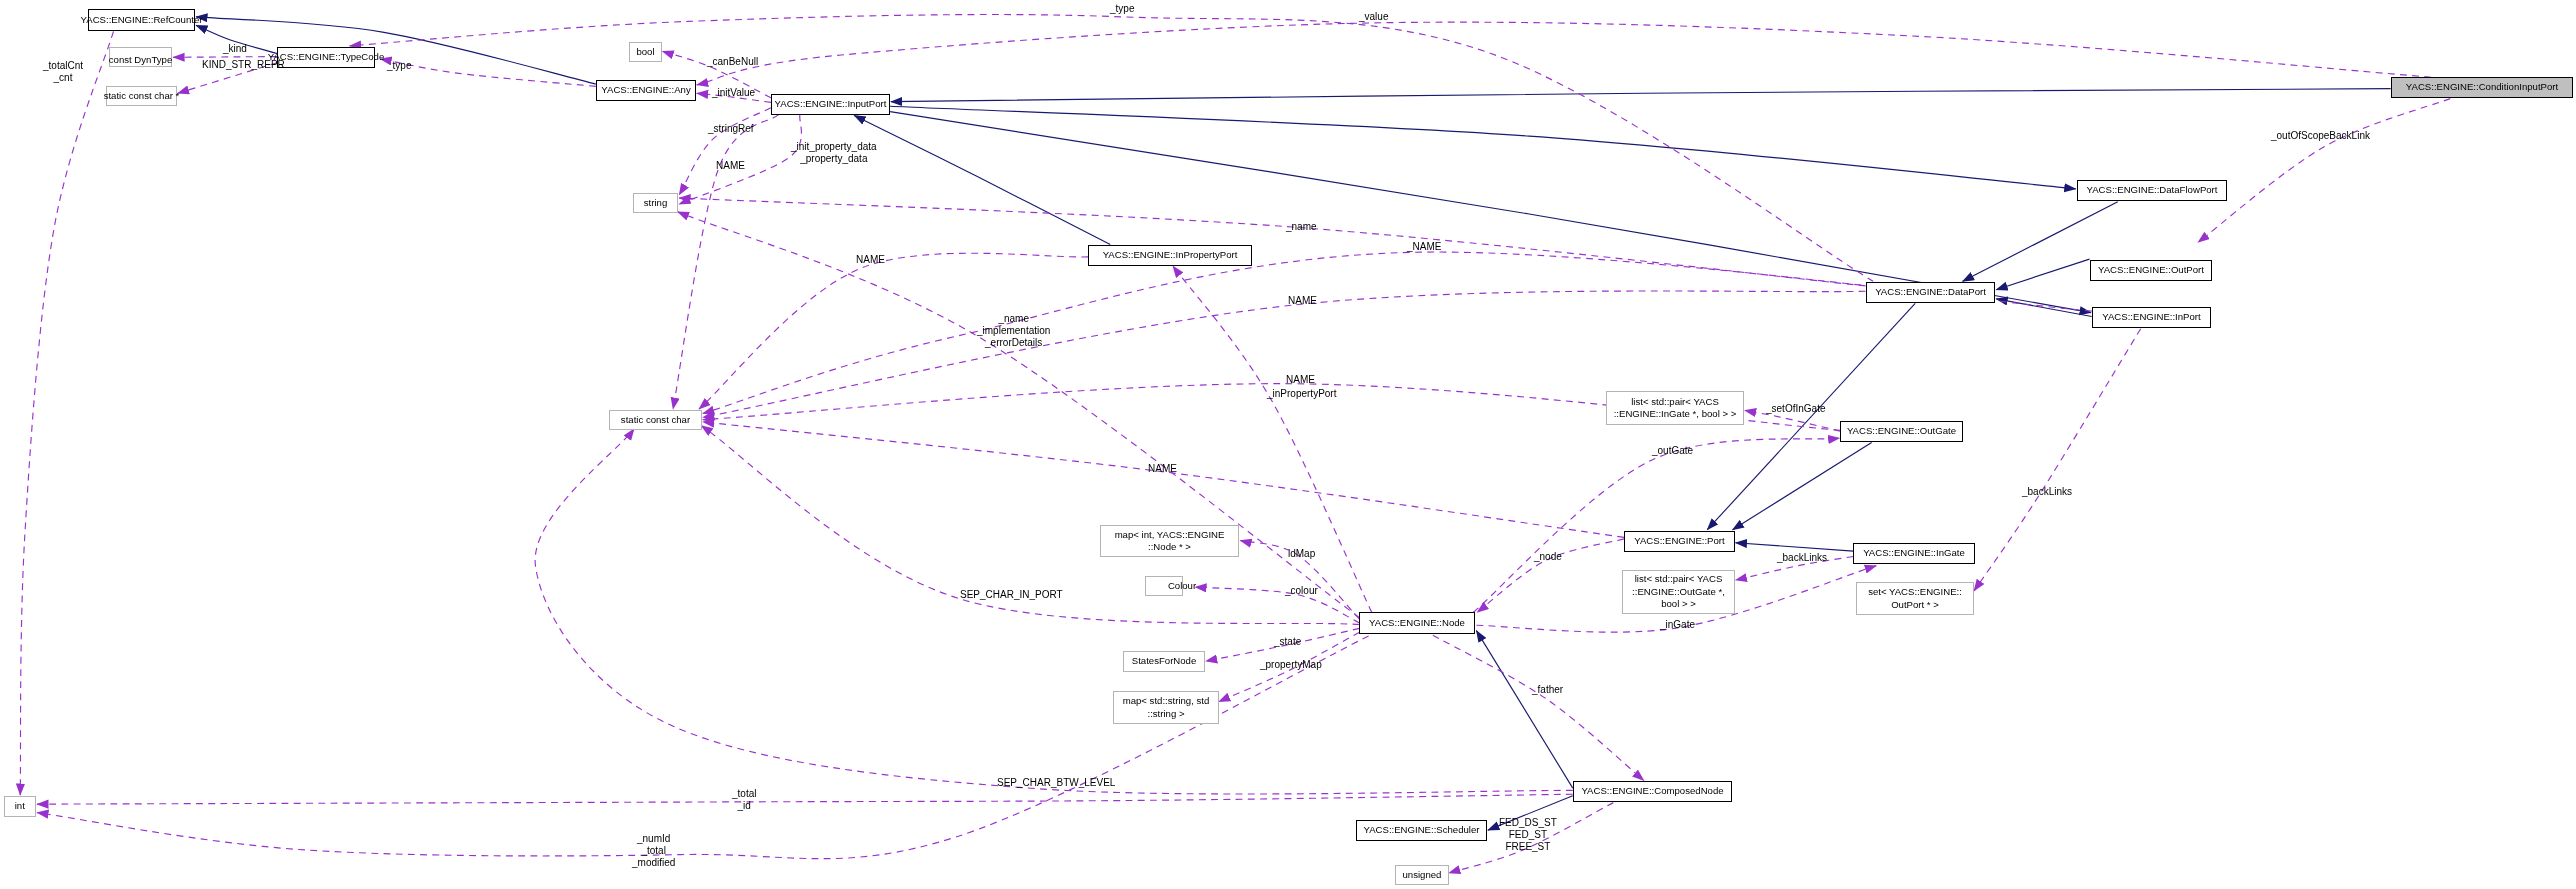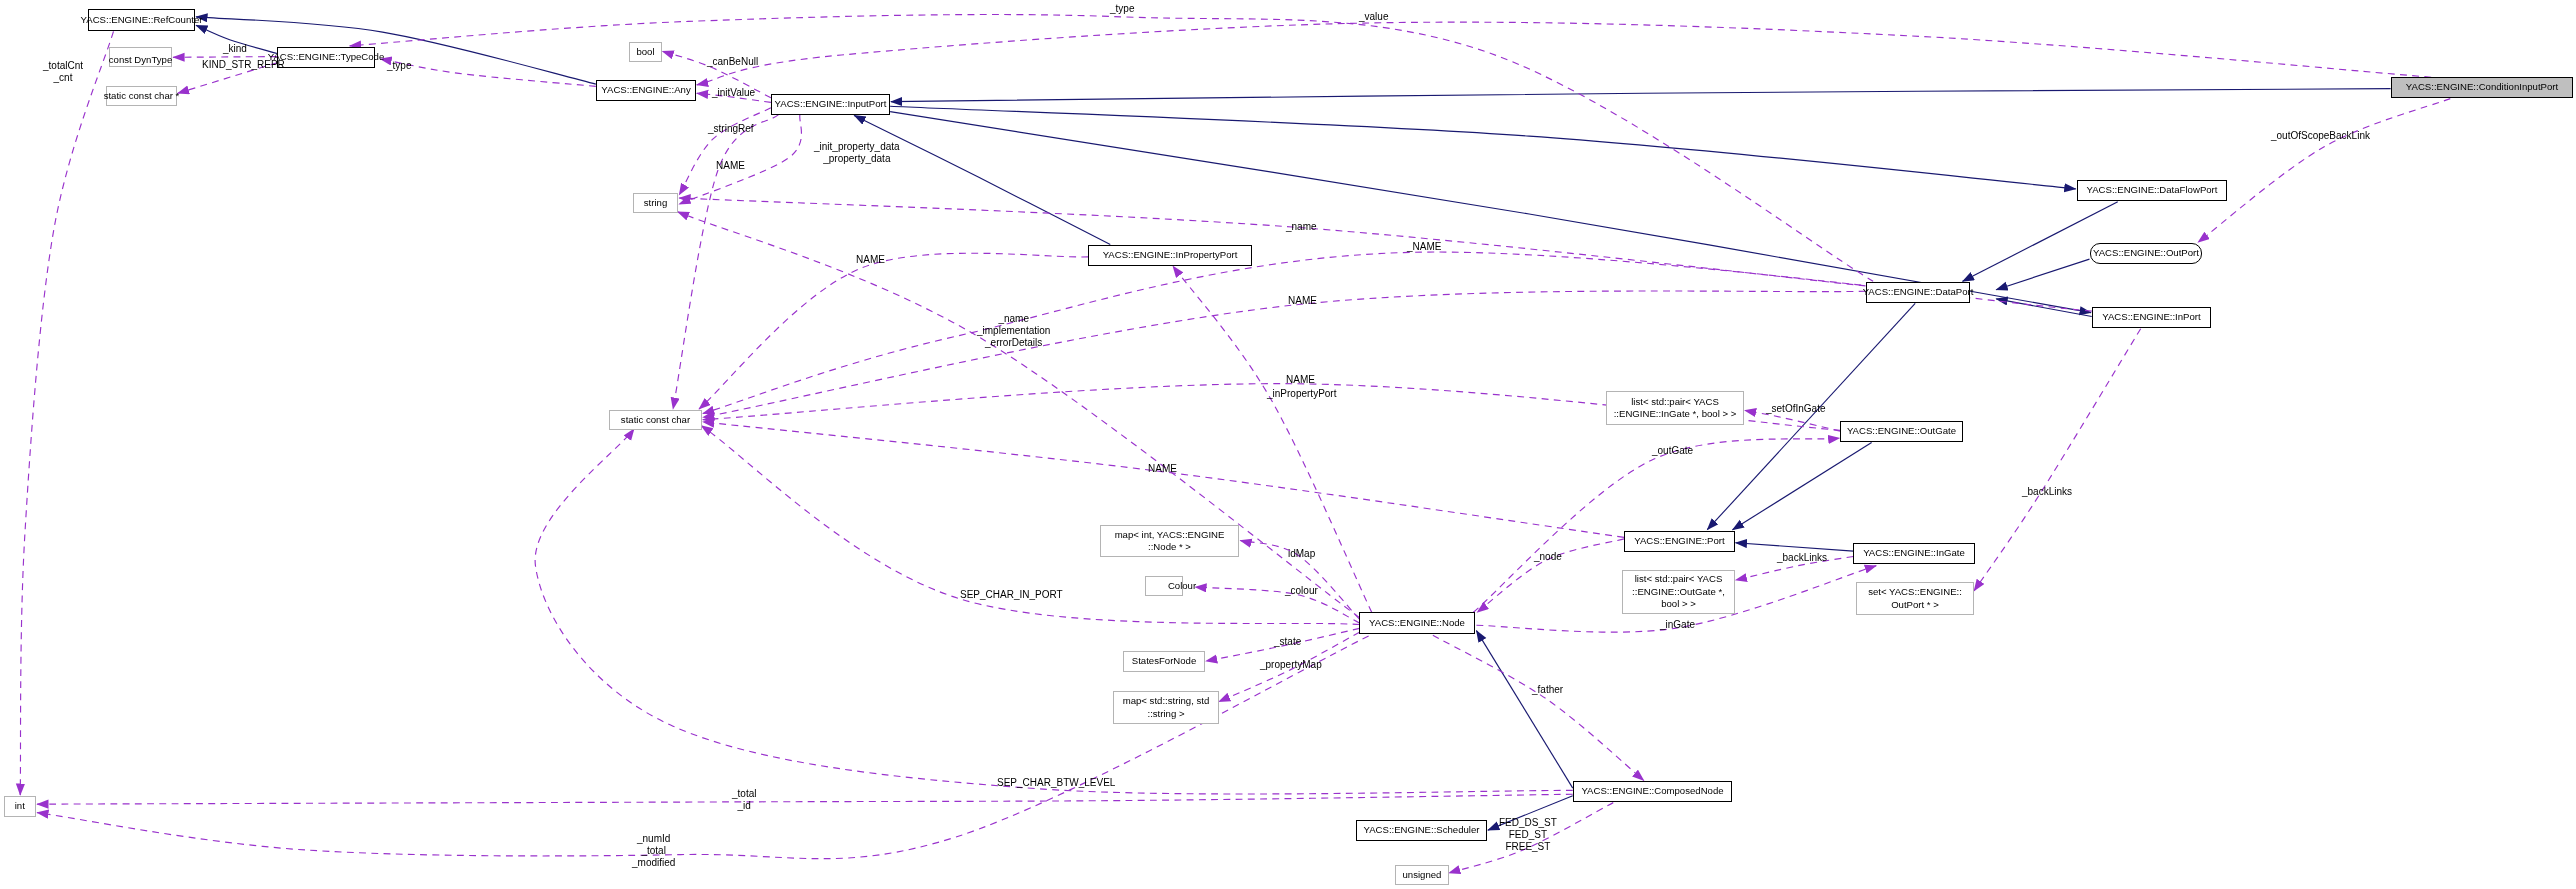--- a/index.html
+++ b/index.html
@@ -102,27 +102,27 @@
     </div>
     <div class="dnode main" style="left: 2391px; top: 77px; width: 182px; height: 20.6px;">
       <span>YACS::ENGINE::ConditionInputPort</span>
     </div>
     <div class="dnode plain" style="left: 633px; top: 193px; width: 45px; height: 20px;">
       <span>string</span>
     </div>
     <div class="dnode class" style="left: 2077px; top: 180px; width: 150px; height: 20.6px;">
       <span>YACS::ENGINE::DataFlowPort</span>
     </div>
-    <div class="dnode class" style="left: 2090px; top: 243px; width: 112px; height: 20.6px; border-radius: 10px;">
+    <div class="dnode class" style="left: 2090px; top: 260px; width: 122px; height: 20.6px;">
       <span>YACS::ENGINE::OutPort</span>
     </div>
     <div class="dnode class" style="left: 1088px; top: 245px; width: 164px; height: 20.6px;">
       <span>YACS::ENGINE::InPropertyPort</span>
     </div>
-    <div class="dnode class" style="left: 1866px; top: 282px; width: 104px; height: 20.6px;">
+    <div class="dnode class" style="left: 1866px; top: 282px; width: 129px; height: 20.6px;">
       <span>YACS::ENGINE::DataPort</span>
     </div>
     <div class="dnode class" style="left: 2092px; top: 307px; width: 119px; height: 20.6px;">
       <span>YACS::ENGINE::InPort</span>
     </div>
     <div class="dnode plain" style="left: 609px; top: 410px; width: 93px; height: 20px;">
       <span>static const char</span>
     </div>
     <div class="dnode plain" style="left: 1606px; top: 391px; width: 138px; height: 34px;">
       <span>list&lt; std::pair&lt; YACS</span>
@@ -196,21 +196,21 @@
     </div>
     <div class="elabel" style="left: 707px; top: 56px;">
       <div>_canBeNull</div>
     </div>
     <div class="elabel" style="left: 712px; top: 87px;">
       <div>_initValue</div>
     </div>
     <div class="elabel" style="left: 708px; top: 123px;">
       <div>_stringRef</div>
     </div>
-    <div class="elabel" style="left: 791px; top: 141px; margin-left: 23px;">
+    <div class="elabel" style="left: 791px; top: 141px;">
       <div>_init_property_data</div>
       <div>_property_data</div>
     </div>
     <div class="elabel" style="left: 716px; top: 160px;">
       <div>NAME</div>
     </div>
     <div class="elabel" style="left: 1286px; top: 221px;">
       <div>_name</div>
     </div>
     <div class="elabel" style="left: 1407px; top: 241px;">

